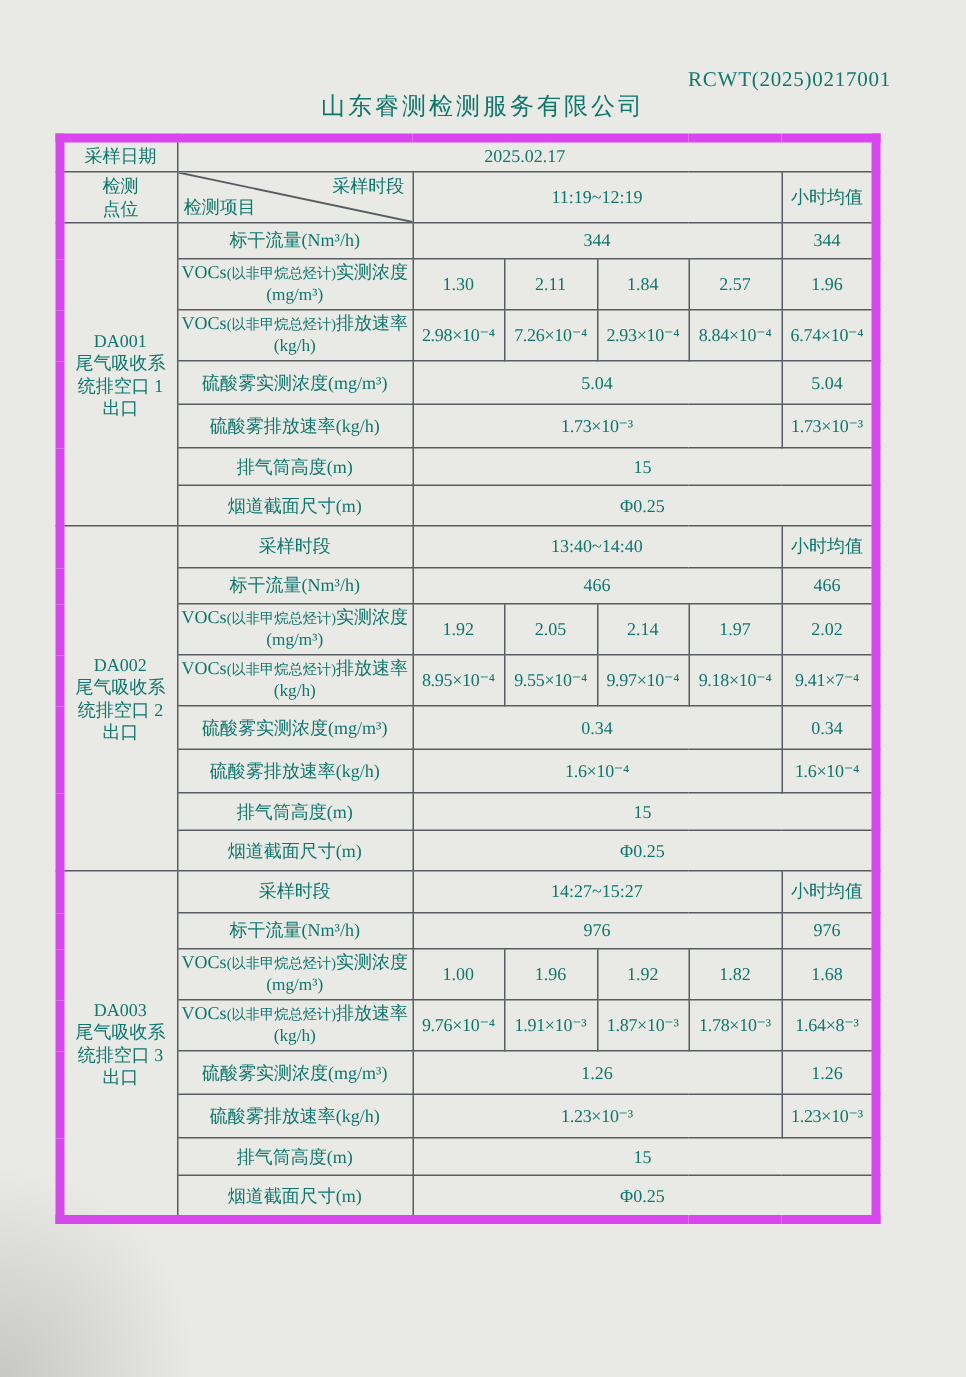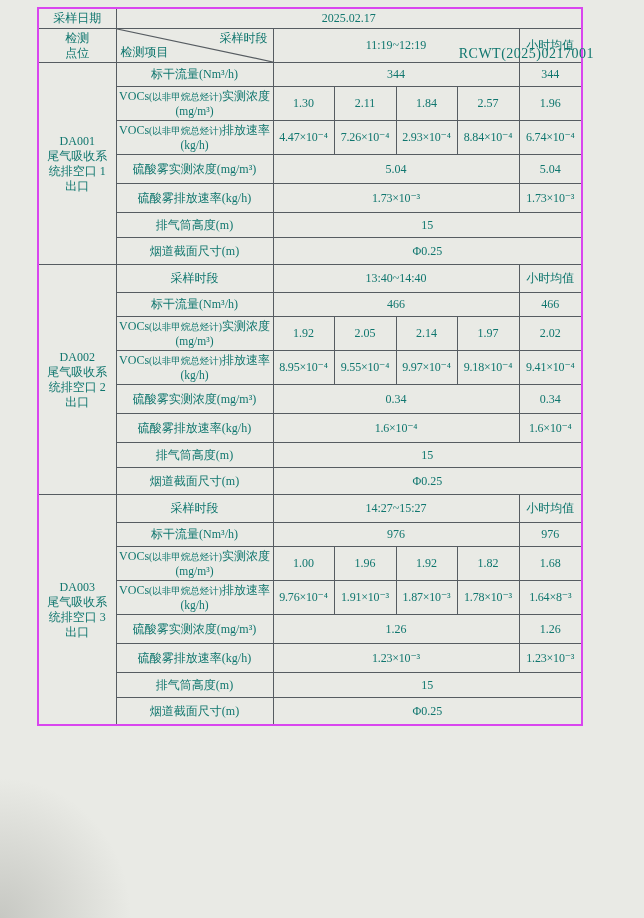--- a/index.html
+++ b/index.html
@@ -29,21 +29,21 @@
   }
   .caption{
     position:absolute;left:0;right:0;text-align:center;font-size:13.5px;letter-spacing:1px;
   }
   .pagination{
     position:absolute;right:50px;top:1px;font-size:13.5px;white-space:pre;
   }
   table.report{
     border-collapse:collapse;table-layout:fixed;
     margin:7px 0 0 37px;width:544px;
-    border:2px solid #d946ef;
+    border:6px solid #d946ef;
   }
   table.report td{
     border:1px solid #565c61;
     text-align:center;vertical-align:middle;
     padding:0 1px;font-size:12px;line-height:1.25;
     overflow:hidden;
   }
   .pre{white-space:pre-line;}
   .pt{font-size:12.5px;line-height:1.5;}
   .lbl{font-size:12px;}
@@ -62,20 +62,21 @@
   .diag-cell{position:relative;padding:0;}
   .diag-svg{position:absolute;left:0;top:0;width:100%;height:100%;}
   .diag-top{position:absolute;top:2px;right:5px;font-size:12px;}
   .diag-bottom{position:absolute;bottom:2px;left:4px;font-size:12px;}
 </style>
 </head>
 <body>
 
 <div class="page">
   <div class="report-no">RCWT(2025)0217001</div>
+  <div class="company">山东睿测检测服务有限公司</div>
 
   <table class="report">
     <colgroup>
       <col style="width:78px">
         <col style="width:157px">
       <col style="width:61px">
         <col style="width:62px">
       <col style="width:61px">
         <col style="width:62px">
       <col style="width:63px">
@@ -120,21 +121,21 @@
         <td>2.11</td>
         <td>1.84</td>
         <td>2.57</td>
         <td>1.96</td>
       </tr>
       <tr class="r-2l">
         <td class="lbl">
           <div class="vline1"><span>VOCs</span><span class="sm">(以非甲烷总烃计)</span><span>排放速率</span></div>
           <div class="vunit">(kg/h)</div>
         </td>
-        <td class="sci">4.47×10⁻⁴</td>
+        <td class="sci">2.98×10⁻⁴</td>
         <td class="sci">7.26×10⁻⁴</td>
         <td class="sci">2.93×10⁻⁴</td>
         <td class="sci">8.84×10⁻⁴</td>
         <td class="sci">6.74×10⁻⁴</td>
       </tr>
       <tr class="r-acid">
         <td class="lbl">硫酸雾实测浓度(mg/m³)</td>
         <td colspan="4">5.04</td>
         <td>5.04</td>
       </tr>
@@ -181,21 +182,21 @@
       </tr>
       <tr class="r-2l">
         <td class="lbl">
           <div class="vline1"><span>VOCs</span><span class="sm">(以非甲烷总烃计)</span><span>排放速率</span></div>
           <div class="vunit">(kg/h)</div>
         </td>
         <td class="sci">8.95×10⁻⁴</td>
         <td class="sci">9.55×10⁻⁴</td>
         <td class="sci">9.97×10⁻⁴</td>
         <td class="sci">9.18×10⁻⁴</td>
-        <td class="sci">9.41×10⁻⁴</td>
+        <td class="sci">9.41×7⁻⁴</td>
       </tr>
       <tr class="r-acid">
         <td class="lbl">硫酸雾实测浓度(mg/m³)</td>
         <td colspan="4">0.34</td>
         <td>0.34</td>
       </tr>
       <tr class="r-acid">
         <td class="lbl">硫酸雾排放速率(kg/h)</td>
         <td colspan="4" class="sci">1.6×10⁻⁴</td>
         <td class="sci">1.6×10⁻⁴</td>

